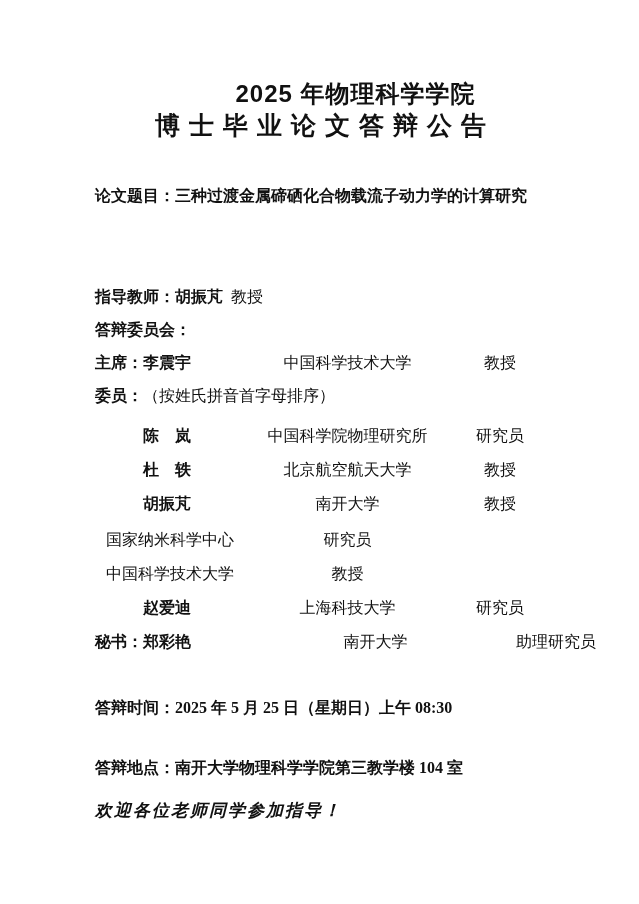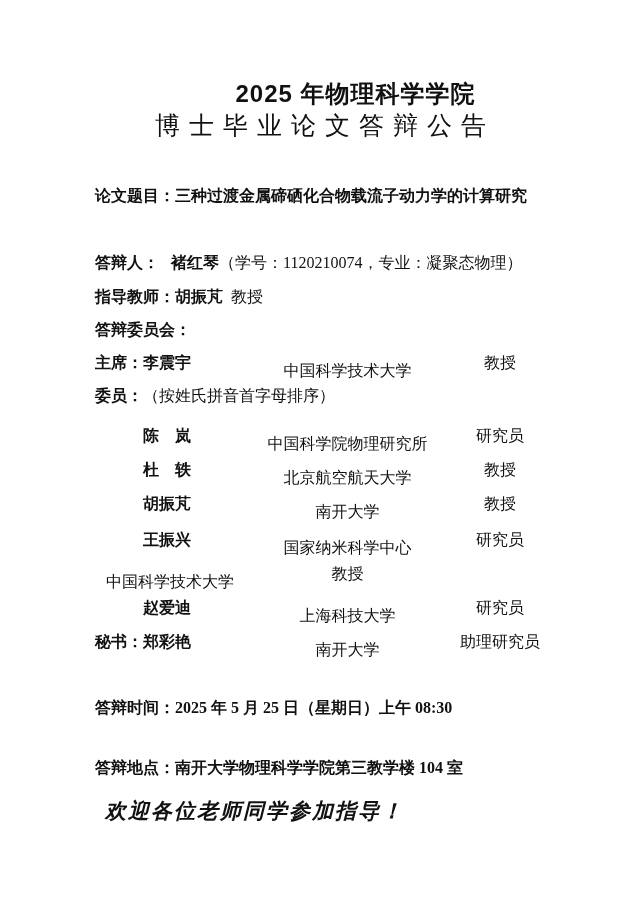--- a/index.html
+++ b/index.html
@@ -38,69 +38,65 @@
     letter-spacing: 1px;
     padding-left: 36px;
   }
   .doc-title2 {
     position: absolute;
     top: 110px;
     left: 0;
     width: 639px;
     text-align: center;
     font-family: "Liberation Sans", sans-serif;
-    font-weight: normal;
+    font-weight: bold;
     font-size: 25px;
     line-height: 30px;
     letter-spacing: 9px;
     padding-left: 11px;
     box-sizing: border-box;
   }
   .b { font-weight: bold; }
   .gap-sm { margin-left: 12px; }
   .gap-md { margin-left: 8px; }
   .row {
     position: absolute;
     left: 95px;
     width: 455px;
     display: grid;
     grid-template-columns: 150px 205px 100px;
     line-height: 22px;
     white-space: nowrap;
   }
-  .row .col-inst { text-align: center; margin-top: 8px; }
+  .row .col-inst { text-align: center; }
   .row .col-title { text-align: center; }
   .member-name { padding-left: 48px; font-weight: bold; }
   .welcome {
     position: absolute;
     left: 95px;
     top: 799px;
     font-style: italic;
     font-weight: bold;
-    font-size: 21px;
+    font-size: 17px;
     letter-spacing: 2px;
     line-height: 24px;
-    margin-left: 10px;
   }
 </style>
 </head>
 <body>
 
 <div class="page">
 
   <div class="doc-title1">2025 年物理科学学院</div>
   <div class="doc-title2">博士毕业论文答辩公告</div>
 
   <div class="line" style="top:185px;">
     <span class="b">论文题目：</span><span class="b">三种过渡金属碲硒化合物载流子动力学的计算研究</span>
   </div>
 
-  <div class="line" style="top:252px;">
-    <span class="b">答辩人：</span><span class="b gap-sm">褚红琴</span><span>（学号：1120210074，专业：凝聚态物理）</span>
-  </div>
 
   <div class="line" style="top:319px;">
     <span class="b">答辩委员会：</span>
   </div>
 
   <div class="line" style="top:286px;">
     <span class="b">指导教师：</span><span class="b">胡振芃</span><span class="gap-md">教授</span>
   </div>
 
   <div class="row" style="top:352px;">
@@ -125,37 +121,36 @@
     <span class="col-title">教授</span>
   </div>
 
   <div class="row" style="top:493px;">
     <span class="member-name">胡振芃</span>
     <span class="col-inst">南开大学</span>
     <span class="col-title">教授</span>
   </div>
 
   <div class="row" style="top:529px;">
-    <span class="member-name">王振兴</span>
     <span class="col-inst">国家纳米科学中心</span>
     <span class="col-title">研究员</span>
   </div>
 
   <div class="row" style="top:563px;">
     <span class="col-inst">中国科学技术大学</span>
     <span class="col-title">教授</span>
   </div>
 
   <div class="row" style="top:597px;">
     <span class="member-name">赵爱迪</span>
     <span class="col-inst">上海科技大学</span>
     <span class="col-title">研究员</span>
   </div>
 
-  <div class="row" style="top:631px;">
+  <div class="row" style="top:631px;gap:28px;">
     <span><span class="b">秘书：</span><span class="b">郑彩艳</span></span>
     <span class="col-inst">南开大学</span>
     <span class="col-title">助理研究员</span>
   </div>
 
   <div class="line" style="top:697px;">
     <span class="b">答辩时间：</span><span class="b">2025 年 5 月 25 日（星期日）上午 08:30</span>
   </div>
 
   <div class="line" style="top:757px;">

